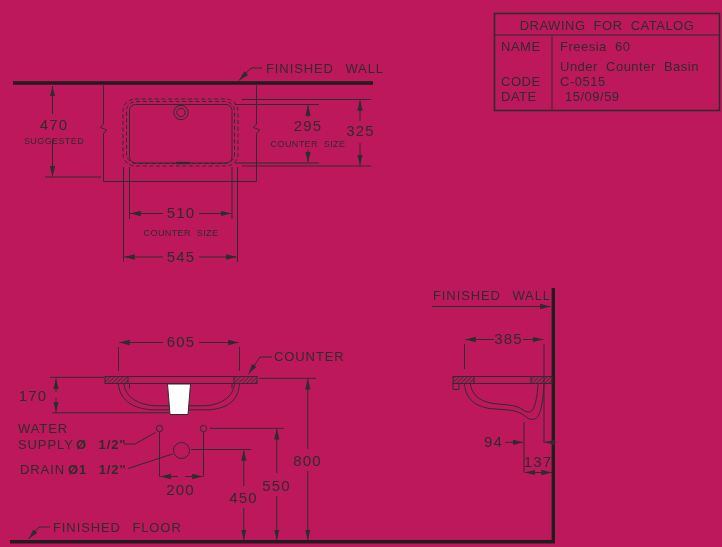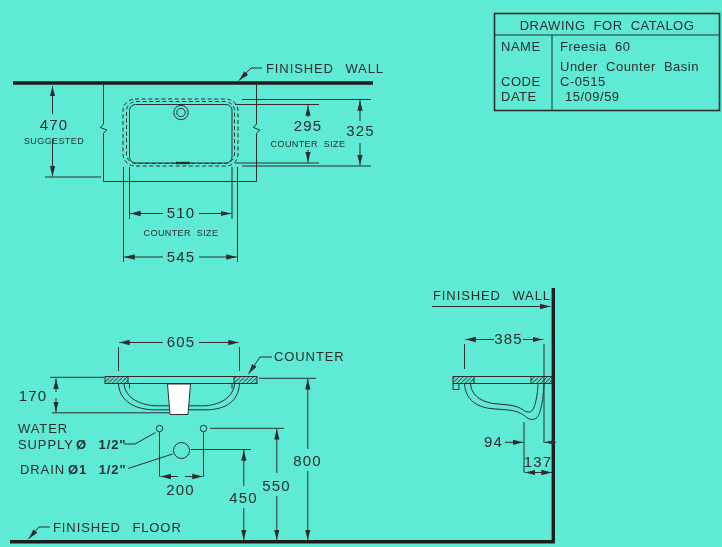--- a/index.html
+++ b/index.html
@@ -1,16 +1,16 @@
 <!DOCTYPE html>
 <html><head>
 <meta charset="utf-8">
 <style>
   html,body { margin:0; padding:0; background:#e8e8e8; }
-  .sheet { width:722px; height:547px; background:#5eead4; position:relative; overflow:hidden; }
+  .sheet { width:722px; height:547px; background:#be185d; position:relative; overflow:hidden; }
   svg { display:block; }
   .t     { font-family:"Liberation Sans", sans-serif; fill:#2d2d2d; }
   .num   { font-size:15px; letter-spacing:1.2px; }
   .small { font-size:9px; letter-spacing:0.4px; word-spacing:3px; }
   .label { font-size:13px; letter-spacing:0.9px; word-spacing:7px; }
   .tb    { font-size:13px; letter-spacing:0.5px; word-spacing:4px; }
   .bold  { font-weight:bold; }
   .ln    { stroke:#2d2d2d; stroke-width:1; fill:none; }
   .thick { stroke:#1e1e1e; stroke-width:3.4; fill:none; }
   .dash  { stroke-dasharray:4,2.6; }

